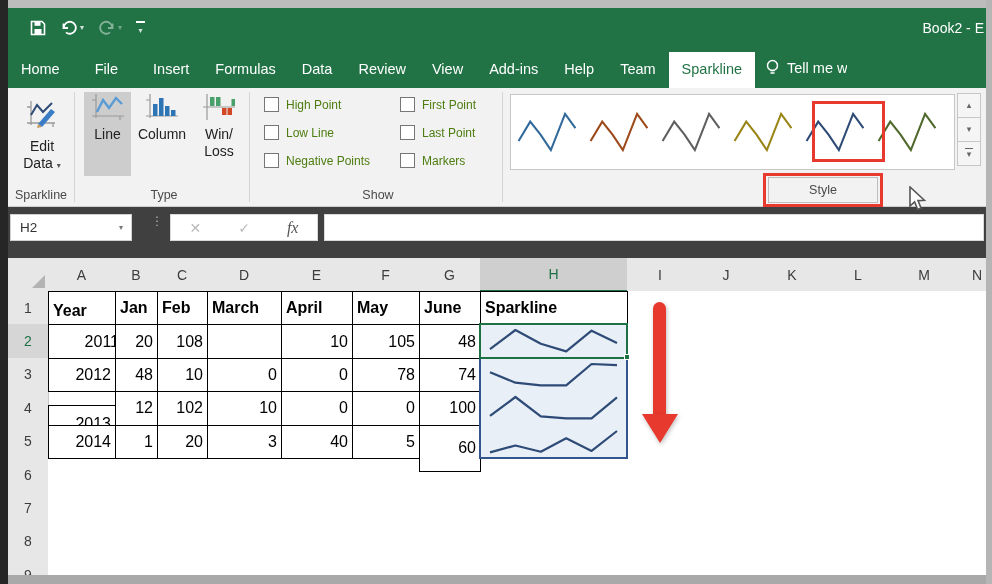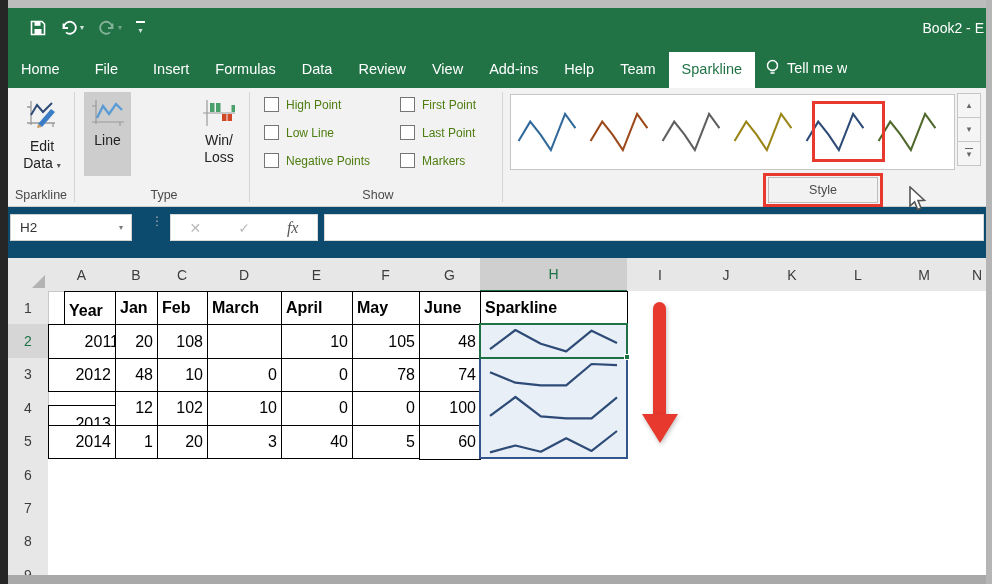--- a/index.html
+++ b/index.html
@@ -28,37 +28,37 @@
   .tab.file { padding-left:22px; padding-right:22px; }
   .tab.active { background:#fff; color:#217346; }
   .tellme { display:flex; align-items:center; gap:7px; color:#fff; font-size:14.5px; padding:9px 0 11px 10px; white-space:nowrap; overflow:hidden; }
 
   
   .ribbon { position:absolute; left:8px; top:88px; width:978px; height:119px; background:#f2f2f2; border-bottom:1px solid #cfcfcf; z-index:5; }
   .rgroup-label { position:absolute; font-size:12.5px; color:#4a4a4a; text-align:center; bottom:4px; }
   .rsep { position:absolute; top:4px; bottom:4px; width:1px; background:#d5d5d5; }
   .bigbtn { position:absolute; display:flex; flex-direction:column; align-items:center; color:#222; font-size:14px; line-height:17px; text-align:center; }
   .bigbtn .ic { margin:5px 0 3px 0; }
-  .typebtn { position:absolute; display:flex; flex-direction:column; align-items:center; color:#222; font-size:14px; line-height:17px; padding-top:6px; }
+  .typebtn { position:absolute; display:flex; flex-direction:column; align-items:center; color:#222; font-size:14px; line-height:17px; }
   .typebtn.sel { background:#cdcdcd; }
   .caret-s { font-size:8px; color:#555; }
   .chk { position:absolute; display:flex; align-items:flex-end; font-size:12px; color:#4d7c0f; white-space:nowrap; }
   .chk .box { width:15px; height:15px; background:#fff; border:1px solid #767676; margin-right:7px; flex:none; }
   .gallery { position:absolute; left:502px; top:6px; width:445px; height:76px; background:#fff; border:1px solid #c6c6c6; display:flex; align-items:center; }
   .gthumb { width:72px; height:64px; display:flex; align-items:center; justify-content:center; }
   .gscroll { position:absolute; left:949px; top:6px; width:24px; display:flex; flex-direction:column; }
   .gsbtn { width:24px; height:25px; background:#f5f5f5; border:1px solid #c6c6c6; margin-top:-1px; display:flex; flex-direction:column; align-items:center; justify-content:center; color:#666; font-size:9px; line-height:9px; }
   .gsbtn .bar { width:8px; border-top:1px solid #666; margin-bottom:1px; }
   .style-label-box { position:absolute; left:760px; top:89px; width:110px; height:26px; background:#f2f2f2; border:1px solid #bdbdbd; display:flex; align-items:center; justify-content:center; font-size:12.5px; color:#4a4a4a; }
 
   
   .redbox { position:absolute; border:3px solid #e8392e; z-index:30; }
 
   
-  .fbar { position:absolute; left:8px; top:207px; width:978px; height:51px; background:#0c4a6e; z-index:5; }
+  .fbar { position:absolute; left:8px; top:207px; width:978px; height:51px; background:#404040; z-index:5; }
   .namebox { position:absolute; left:2px; top:7px; width:122px; height:27px; background:#fff; border:1px solid #d0d0d0; display:flex; align-items:center; font-size:13.5px; color:#333; padding-left:9px; }
   .namebox .nb-caret { margin-left:auto; margin-right:8px; font-size:8px; color:#777; }
   .fdots { position:absolute; left:143px; top:11px; color:#b5b5b5; font-size:12px; letter-spacing:0; line-height:6px; }
   .fbtns { position:absolute; left:162px; top:7px; width:148px; height:27px; background:#fff; border:1px solid #d9d9d9; display:flex; align-items:center; justify-content:space-around; }
   .fx { font-family:"Liberation Serif", serif; font-style:italic; font-size:16px; color:#555; }
   .gray-glyph { color:#b9b9b9; font-size:14px; }
   .finput { position:absolute; left:316px; top:7px; right:2px; height:27px; background:#fff; border:1px solid #d9d9d9; }
 
   
   #sheet { position:absolute; left:8px; top:258px; width:978px; height:317px; overflow:hidden; background:#fff; z-index:4; }
@@ -156,20 +156,32 @@
     <div class="rsep" style="left:66px;"></div>
 
     <div class="typebtn sel" style="left:76px; top:4px; width:47px; height:84px;">
       <span>
         <svg width="34" height="30" viewBox="0 0 34 30">
             <path d="M5 2 v24 M1 24 h32 M1 8 h4 M29 24 v4" stroke="#9a9a9a" stroke-width="1.2" fill="none"></path>
             <polyline points="6,20 12,8 18,16 25,6 31,12" fill="none" stroke="#5b9bd5" stroke-width="2.4"></polyline>
           </svg>
       </span>
       <span>Line</span>
+    </div>
+    <div class="typebtn" style="left:127px; top:4px; width:54px; height:84px;">
+      <span>
+        <svg width="34" height="30" viewBox="0 0 34 30">
+            <path d="M5 2 v24 M1 24 h32 M1 8 h4" stroke="#9a9a9a" stroke-width="1.2" fill="none"></path>
+            <rect x="8" y="12" width="4.5" height="12" fill="#2e75b6"></rect>
+            <rect x="14" y="6" width="4.5" height="18" fill="#2e75b6"></rect>
+            <rect x="20" y="14" width="4.5" height="10" fill="#2e75b6"></rect>
+            <rect x="26" y="18" width="4.5" height="6" fill="#2e75b6"></rect>
+          </svg>
+      </span>
+      <span>Column</span>
     </div>
     <div class="typebtn" style="left:186px; top:4px; width:50px; height:96px;">
       <span>
         <svg width="34" height="30" viewBox="0 0 34 30">
             <path d="M5 2 v26 M1 15 h32" stroke="#9a9a9a" stroke-width="1.2" fill="none"></path>
             <rect x="8" y="5" width="4.5" height="9" fill="#4aa06a"></rect>
             <rect x="14" y="5" width="4.5" height="9" fill="#4aa06a"></rect>
             <rect x="16" y="16" width="0" height="0" fill="none"></rect>
             <rect x="20" y="16" width="4.5" height="7" fill="#d24726"></rect>
             <rect x="25.5" y="16" width="4.5" height="7" fill="#d24726"></rect>
@@ -277,21 +289,21 @@
       <div class="scell hcell" style="left: 344px; top: 0px; width: 68px; height: 34px;">F</div>
       <div class="scell hcell" style="left: 411px; top: 0px; width: 62px; height: 34px;">G</div>
       <div class="scell hcell selcol" style="left: 472px; top: 0px; width: 148px; height: 34px;">H</div>
       <div class="scell hcell" style="left: 619px; top: 0px; width: 67px; height: 34px;">I</div>
       <div class="scell hcell" style="left: 685px; top: 0px; width: 67px; height: 34px;">J</div>
       <div class="scell hcell" style="left: 751px; top: 0px; width: 67px; height: 34px;">K</div>
       <div class="scell hcell" style="left: 817px; top: 0px; width: 67px; height: 34px;">L</div>
       <div class="scell hcell" style="left: 883px; top: 0px; width: 67px; height: 34px;">M</div>
       <div class="scell hcell" style="left: 949px; top: 0px; width: 41px; height: 34px;">N</div>
       <div class="scell hcell" style="left: 0px; top: 33px; width: 41px; height: 34.4px;">1</div>
-      <div class="scell tableb bold tleft" style="left: 56px; top: 33px; width: 68px; height: 40px;">Year</div>
+      <div class="scell tableb bold tleft" style="left: 40px; top: 33px; width: 68px; height: 40px;">Year</div>
       <div class="scell tableb bold tleft" style="left: 107px; top: 33px; width: 43px; height: 34.4px;">Jan</div>
       <div class="scell tableb bold tleft" style="left: 149px; top: 33px; width: 51px; height: 34.4px;">Feb</div>
       <div class="scell tableb bold tleft" style="left: 199px; top: 33px; width: 75px; height: 34.4px;">March</div>
       <div class="scell tableb bold tleft" style="left: 273px; top: 33px; width: 72px; height: 34.4px;">April</div>
       <div class="scell tableb bold tleft" style="left: 344px; top: 33px; width: 68px; height: 34.4px;">May</div>
       <div class="scell tableb bold tleft" style="left: 411px; top: 33px; width: 62px; height: 34.4px;">June</div>
       <div class="scell tableb bold tleft" style="left: 472px; top: 33px; width: 148px; height: 34.4px;">Sparkline</div>
       <div class="scell " style="left: 619px; top: 33px; width: 67px; height: 34.4px;"></div>
       <div class="scell " style="left: 685px; top: 33px; width: 67px; height: 34.4px;"></div>
       <div class="scell " style="left: 751px; top: 33px; width: 67px; height: 34.4px;"></div>
@@ -354,21 +366,21 @@
       <div class="scell " style="left: 817px; top: 133.2px; width: 67px; height: 34.4px;"></div>
       <div class="scell " style="left: 883px; top: 133.2px; width: 67px; height: 34.4px;"></div>
       <div class="scell " style="left: 949px; top: 133.2px; width: 41px; height: 34.4px;"></div>
       <div class="scell hcell" style="left: 0px; top: 166.6px; width: 41px; height: 34.4px;">5</div>
       <div class="scell tableb tright" style="left: 40px; top: 166.6px; width: 68px; height: 34.4px;">2014</div>
       <div class="scell tableb tright" style="left: 107px; top: 166.6px; width: 43px; height: 34.4px;">1</div>
       <div class="scell tableb tright" style="left: 149px; top: 166.6px; width: 51px; height: 34.4px;">20</div>
       <div class="scell tableb tright" style="left: 199px; top: 166.6px; width: 75px; height: 34.4px;">3</div>
       <div class="scell tableb tright" style="left: 273px; top: 166.6px; width: 72px; height: 34.4px;">40</div>
       <div class="scell tableb tright" style="left: 344px; top: 166.6px; width: 68px; height: 34.4px;">5</div>
-      <div class="scell tableb tright" style="left: 411px; top: 166.6px; width: 62px; height: 35px;">60</div>
+      <div class="scell tableb tright" style="left: 411px; top: 166.6px; width: 62px; height: 47px;">60</div>
       <div class="scell sparkcell" style="left: 472px; top: 166.6px; width: 148px; height: 34.4px; background: rgb(233, 239, 247);">
         <svg width="143" height="31.4" style="display:block; margin:auto;">
           <polyline points="8.0,26.4 33.4,19.5 58.8,25.7 84.2,12.3 109.6,24.9 135.0,5.0" fill="none" stroke="#2d4b76" stroke-width="2.2" stroke-linejoin="round"></polyline>
         </svg>
       </div>
       <div class="scell " style="left: 619px; top: 166.6px; width: 67px; height: 34.4px;"></div>
       <div class="scell " style="left: 685px; top: 166.6px; width: 67px; height: 34.4px;"></div>
       <div class="scell " style="left: 751px; top: 166.6px; width: 67px; height: 34.4px;"></div>
       <div class="scell " style="left: 817px; top: 166.6px; width: 67px; height: 34.4px;"></div>
       <div class="scell " style="left: 883px; top: 166.6px; width: 67px; height: 34.4px;"></div>

